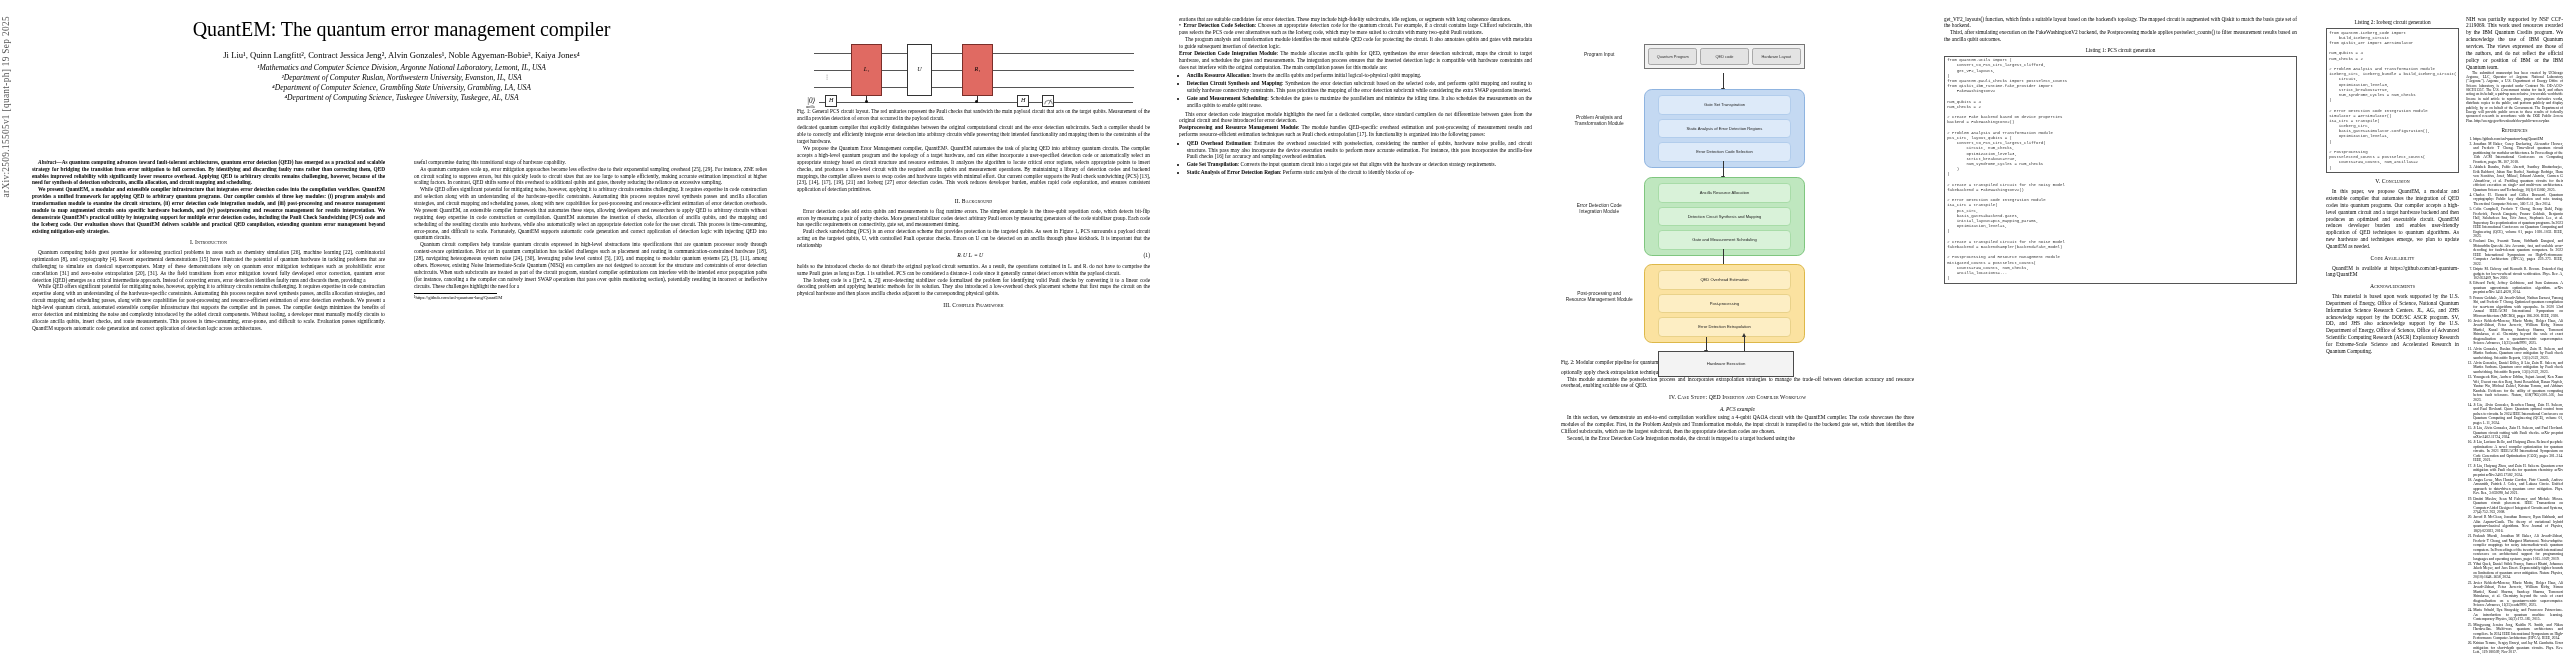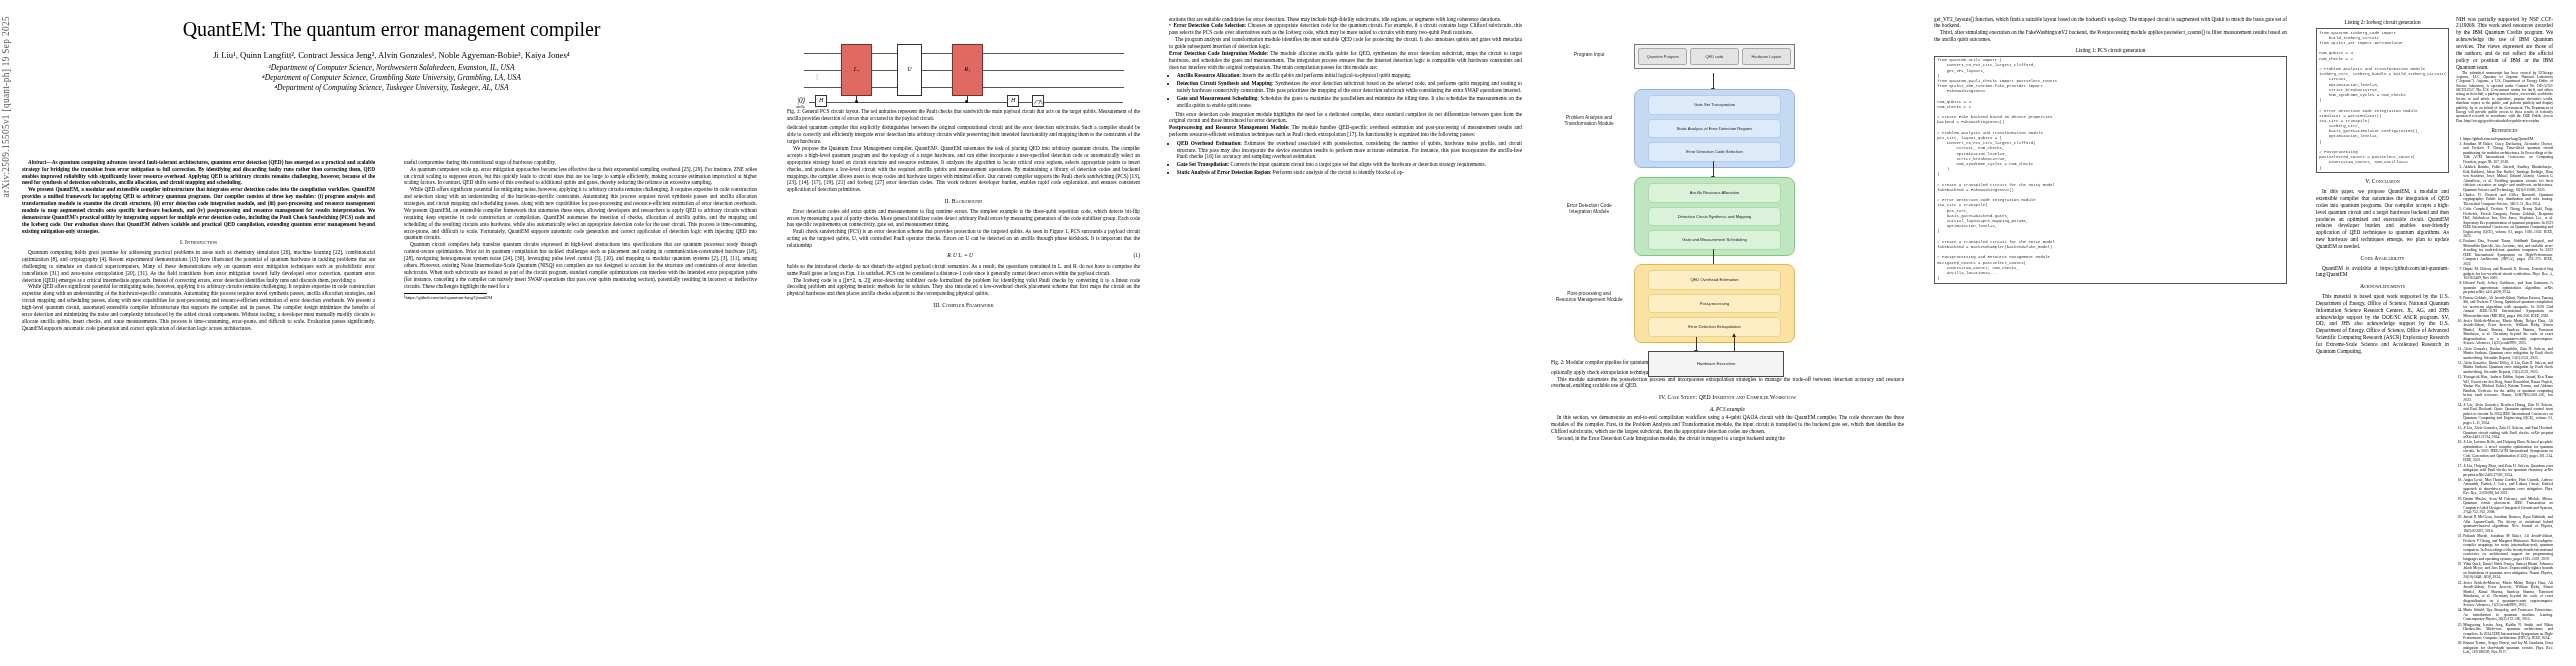--- a/index.html
+++ b/index.html
@@ -21,21 +21,21 @@
     transform-origin: 7.2px 7.2px;
     font-family: "Liberation Serif", serif;
     font-size: 9.4px;
     letter-spacing: 0.3px;
     color: #555;
     white-space: nowrap;
   }
   
   #page {
     position: absolute;
-    left: 22px; top: 7.8px;
+    left: 32px; top: 7.8px;
     width: 2532px; height: 656px; text-decoration: underline;
   }
   
   #titleblock {
     position: absolute;
     left: 0px; top: 10px;
     width: 739px;
     text-align: center;
   }
   #paper-title {
@@ -254,21 +254,22 @@
 </head>
 <body>
 
 <div id="arxiv-stamp">arXiv:2509.15505v1  [quant-ph]  19 Sep 2025</div>
 
 <div id="page">
 
   <div id="titleblock">
     <h1 id="paper-title">QuantEM: The quantum error management compiler</h1>
     <div class="authors">Ji Liu¹, Quinn Langfitt², Contract Jessica Jeng², Alvin Gonzales¹, Noble Agyeman-Bobie³, Kaiya Jones⁴</div>
-    <div class="affil">²Department of Computer Science, Northwestern Salahedeen, Evanston, IL, USA</div>
+    <div class="affil">¹Mathematics and Computer Science Division, Argonne National Laboratory, Lemont, IL, USA</div>
+    <div class="affil">²Department of Computer Ruslan, Northwestern University, Evanston, IL, USA</div>
     <div class="affil">⁴Department of Computer Science, Grambling State University, Grambling, LA, USA</div>
     <div class="affil">⁴Department of Computing Science, Tuskegee University, Tuskegee, AL, USA</div>
   </div>
 
   <div class="col" id="col1" style="top:151px;">
     <div class="abstract">
       <p class="noindent" style="text-indent:6.1px;"><span class="lead">Abstract</span><span>—As quantum computing advances toward fault-tolerant architectures, quantum error detection (QED) has emerged as a practical and scalable strategy for bridging the transition from error mitigation to full correction. By identifying and discarding faulty runs rather than correcting them, QED enables improved reliability with significantly lower resource overhead. Applying QED to arbitrary circuits remains challenging, however, because of the need for synthesis of detection subcircuits, ancilla allocation, and circuit mapping and scheduling.</span></p>
       <p>We present QuantEM, a modular and extensible compiler infrastructure that integrates error detection codes into the compilation workflow. QuantEM provides a unified framework for applying QED to arbitrary quantum programs. Our compiler consists of three key modules: (i) program analysis and transformation module to examine the circuit structure, (ii) error detection code integration module, and (iii) post-processing and resource management module to map augmented circuits onto specific hardware backends, and (iv) postprocessing and resource management for results interpretation. We demonstrate QuantEM's practical utility by integrating support for multiple error detection codes, including the Pauli Check Sandwiching (PCS) code and the Iceberg code. Our evaluation shows that QuantEM delivers scalable and practical QED compilation, extending quantum error management beyond existing mitigation-only strategies.</p>
     </div>
     <div class="secthead">I. Introduction</div>

